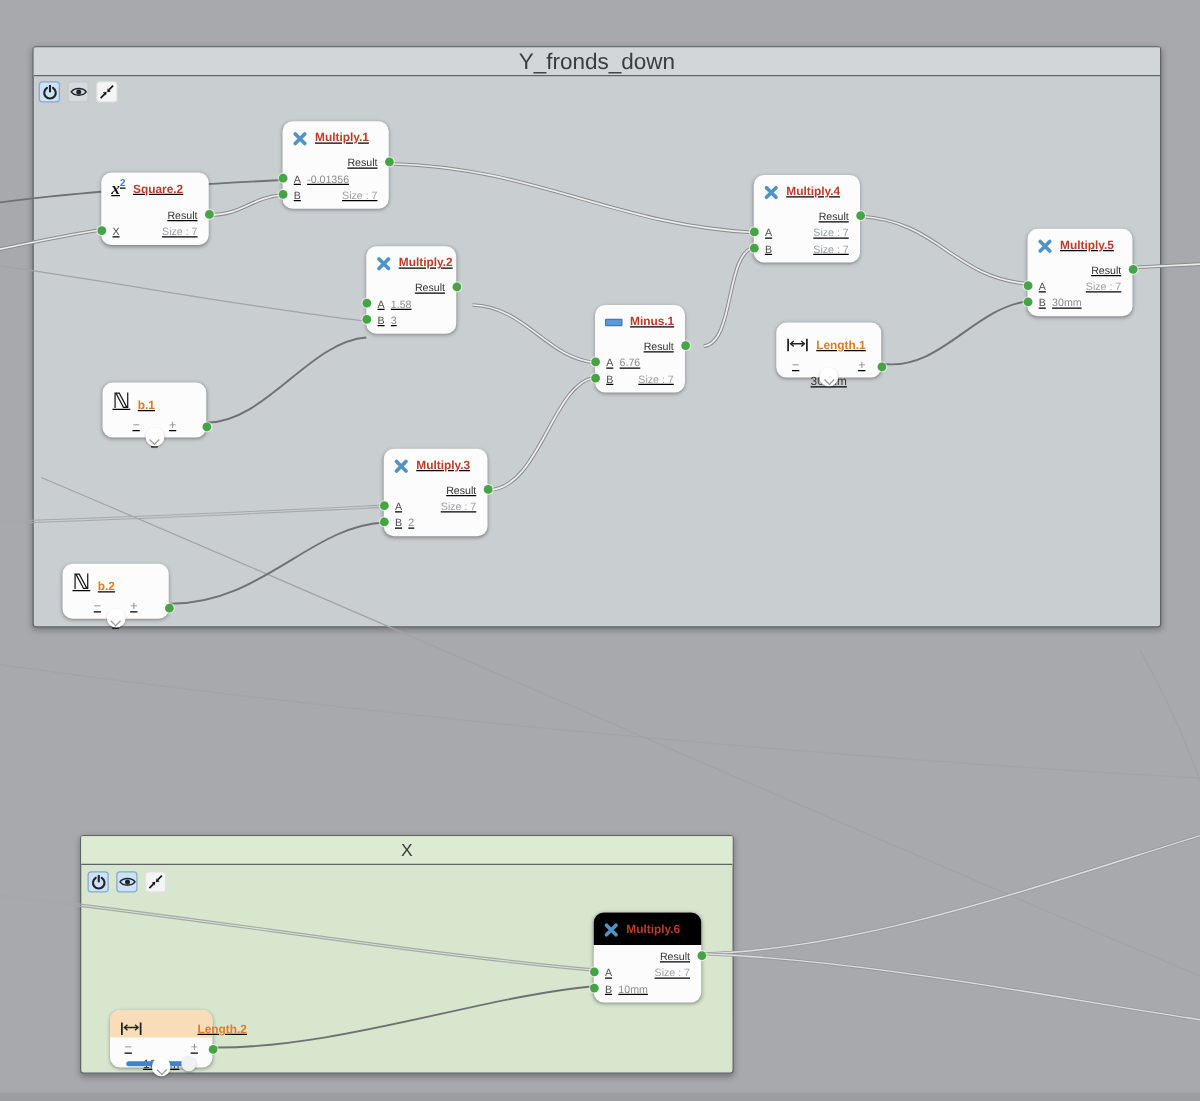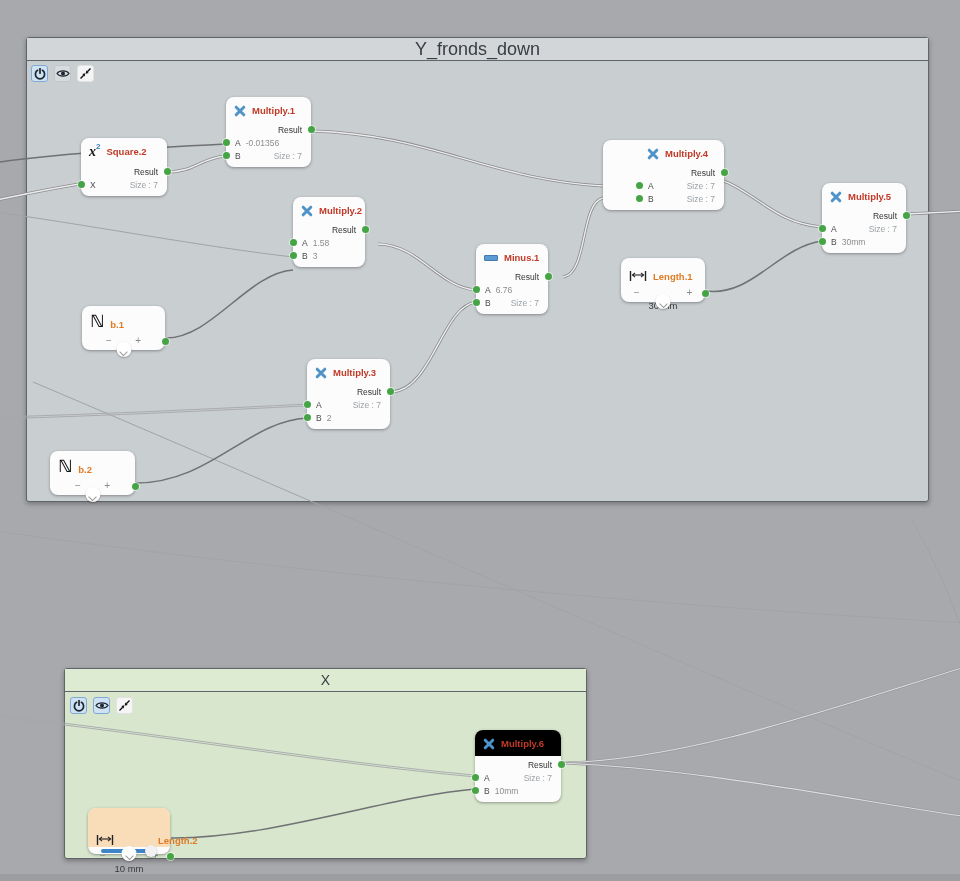--- a/index.html
+++ b/index.html
@@ -27,21 +27,21 @@
   #wires{position:absolute;left:0;top:0;z-index:5;pointer-events:none;}
   .wl-o{fill:none;stroke:#8a8b8e;stroke-width:3;}
   .wl-i{fill:none;stroke:#ececec;stroke-width:1.4;}
   .wl2-o{fill:none;stroke:#98999c;stroke-width:2.4;}
   .wl2-i{fill:none;stroke:#dededf;stroke-width:1.1;}
   .ws{fill:none;stroke:#6f7174;stroke-width:1.5;}
   .wf{fill:none;stroke:#a2a3a6;stroke-width:1;}
   .wfd{fill:none;stroke:#a6a7aa;stroke-width:.9;}
 
   
-  .node{position:absolute;background:#fcfcfc;border-radius:8px;box-shadow:0 1px 3px rgba(50,50,55,.45);z-index:10;}
+  .node{position:absolute;background:#fcfcfc;border-radius:8px;box-shadow:0 1px 3px rgba(50,50,55,.45);z-index:10;text-decoration:underline;}
   .trow{display:flex;align-items:center;gap:6px;padding:6px 8px 5px;height:15px;}
   .ntitle{font-weight:bold;font-size:9.5px;color:#c13a28;white-space:nowrap;}
   .ntitle.orange{color:#e07b24;}
   .band-pink{background:#000000;border-radius:8px 8px 0 0;}
   .band-peach{background:#f9dcb8;border-radius:8px 8px 0 0;}
   .prow{position:relative;height:13px;display:flex;align-items:center;padding:0 9px;gap:5px;font-size:8.5px;}
   .prow.r{justify-content:flex-end;}
   .pad-b{height:5px;}
   .rlabel{color:#333;}
   .plabel{color:#4a4a4a;}
@@ -317,21 +317,21 @@
         <span class="size">Size : 7</span>
       </div>
     <div class="prow">
         <span class="port in"></span>
         <span class="plabel">B</span>
         <span class="pvalue">2</span>
       </div>
     <div class="pad-b"></div>
   </div>
 
-  <div class="node" style="left:603px;top:140px;width:85px;padding-left:36px;">
+  <div class="node" style="left:603px;top:140px;width:85px;">
     <div class="trow">
       <span class="nicon">
           <svg width="12" height="12" viewBox="0 0 12 12">
             <path d="M2.2,2.2 L9.8,9.8 M9.8,2.2 L2.2,9.8" stroke="#4f93c9" stroke-width="3" stroke-linecap="round"></path>
           </svg>
         </span>
       <span class="ntitle">Multiply.4</span>
     </div>
     <div class="prow r">
         <span class="rlabel">Result</span>
@@ -450,21 +450,21 @@
       </div>
     <div class="prow">
         <span class="port in"></span>
         <span class="plabel">B</span>
         <span class="pvalue">10mm</span>
       </div>
     <div class="pad-b"></div>
   </div>
 
   <div class="node" style="left:88px;top:808px;width:82px;height:46px;">
-    <div class="vtitle band-peach" style="height:16px;padding-top:22px;padding-bottom:1px;gap:44px;">
+    <div class="vtitle band-peach" style="height:16px;padding-top:5px;padding-bottom:1px;gap:44px;">
       <span class="nicon">
           <svg width="18" height="12" viewBox="0 0 18 12">
             <path d="M1.5,1 V11 M16.5,1 V11" stroke="#222" stroke-width="1.4"></path>
             <line x1="3.5" y1="5" x2="14.5" y2="5" stroke="#222" stroke-width="1.1"></line>
             <path d="M6,2.8 L3.5,5 L6,7.2 M12,2.8 L14.5,5 L12,7.2" fill="none" stroke="#222" stroke-width="1.1"></path>
           </svg>
         </span>
       <span class="ntitle orange">Length.2</span>
     </div>
     <div class="stepper">

